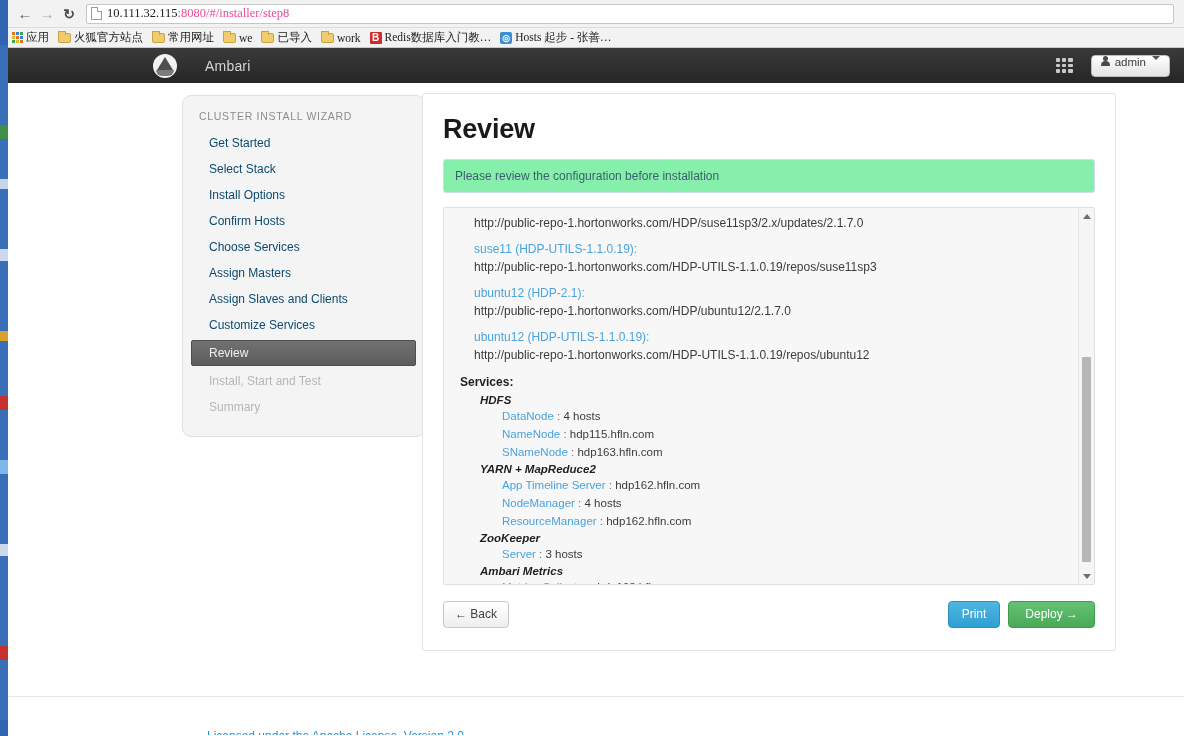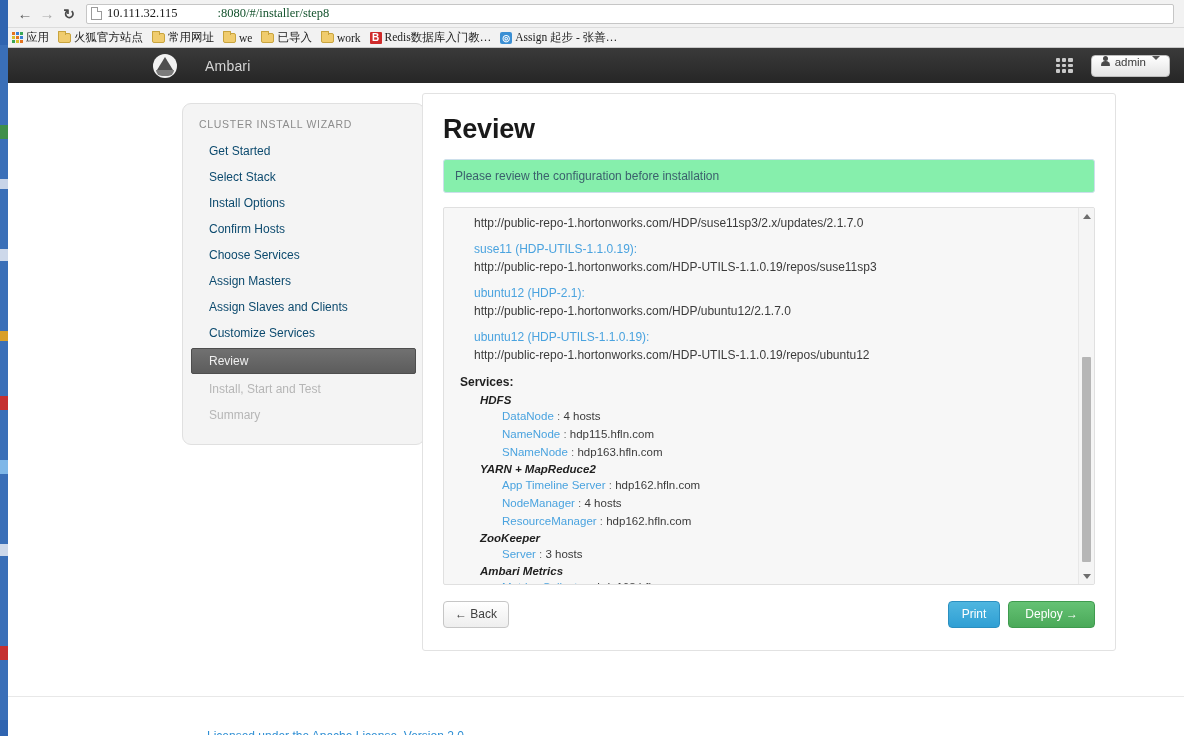--- a/index.html
+++ b/index.html
@@ -64,21 +64,21 @@
     margin-right: 5px;
     flex: 0 0 auto;
     position: relative;
   }
   #page-doc-icon:after {
     content: ""; position: absolute; right: -1px; top: -1px;
     width: 4px; height: 4px; background: #ffffff;
     border-left: 1px solid #9a9a9a; border-bottom: 1px solid #9a9a9a;
   }
   .url-host { color: #1a1a1a; }
-  .url-rest { color: #14532d; margin-left: 40px; }
+  .url-rest { color: #ec4899; }
 
   
   #bookmarks-bar {
     height: 20px;
     background: #f2f2f2;
     border-bottom: 1px solid #c9c9c9;
     display: flex; align-items: center;
     padding: 0 4px;
     font-family: "Liberation Serif", serif;
     font-size: 11.5px;
@@ -214,21 +214,21 @@
 
   
   #page-body {
     position: relative;
     height: 578px;
     background: #ffffff;
   }
 
   
   #wizard-sidebar {
-    position: absolute; left: 174px; top: 20px;
+    position: absolute; left: 174px; top: 12px;
     width: 243px;
     background: #f4f4f4;
     border: 1px solid #e0e0e0;
     border-radius: 9px;
     padding: 14px 0 16px 0;
   }
   #wizard-heading {
     font-size: 10.5px; color: #8c8c8c; letter-spacing: .7px;
     padding: 0 0 8px 16px;
   }
@@ -434,21 +434,21 @@
     <div class="bm">
       <span class="ic-folder"></span>
       <span class="bm-label">work</span>
     </div>
     <div class="bm">
       <span class="ic-redis-b">B</span>
       <span class="bm-label">Redis数据库入门教…</span>
     </div>
     <div class="bm">
       <span class="ic-redis-c">◎</span>
-      <span class="bm-label">Assign 起步 - 张善…</span>
+      <span class="bm-label">Hosts 起步 - 张善…</span>
     </div>
   </div>
 
   <div id="viewport">
 
     <div id="ambari-navbar">
       <div id="ambari-brand">
         <span id="ambari-logo">
           <span class="peak"></span>
             <span class="base"></span>

